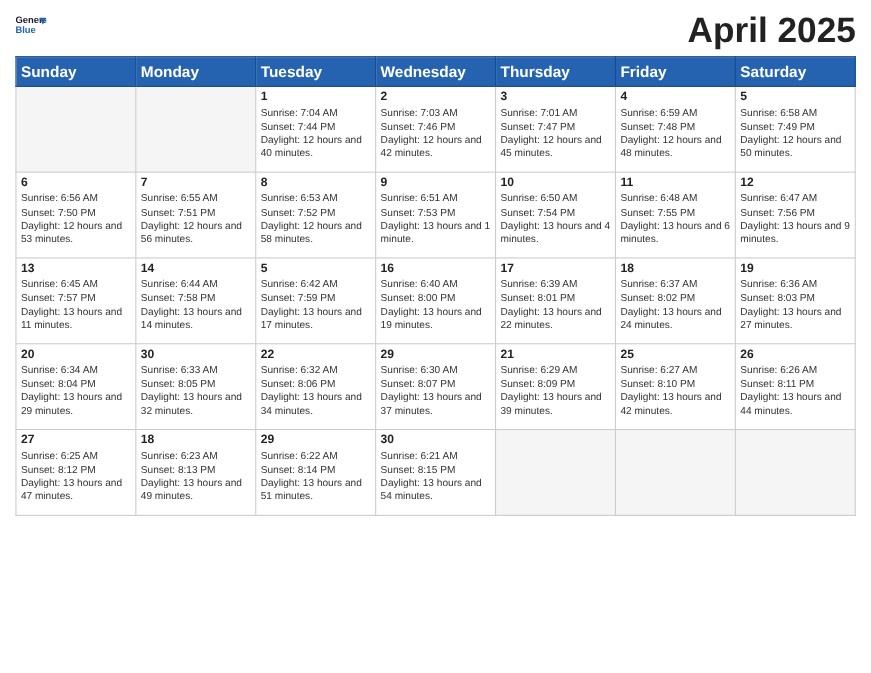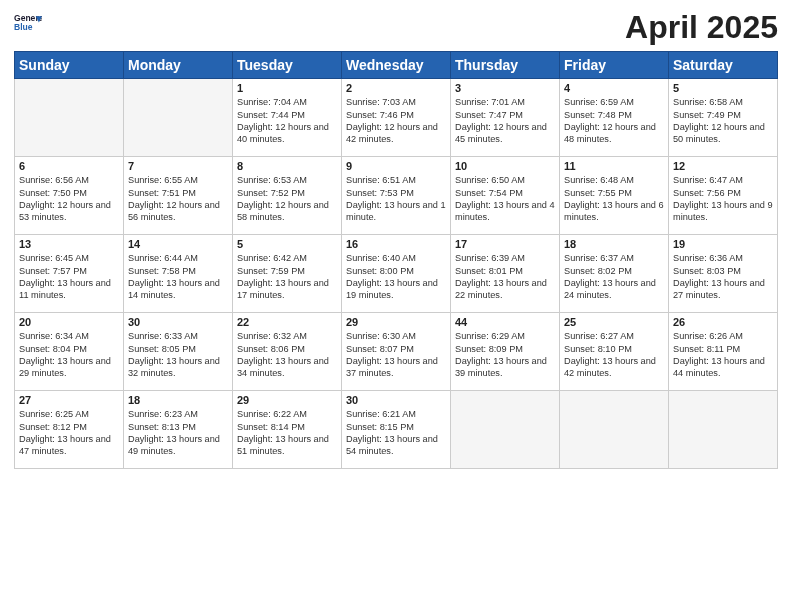--- a/index.html
+++ b/index.html
@@ -211,21 +211,21 @@
           </td>
           <td>
             <span class="day-number">22</span>
             <div class="day-detail">Sunrise: 6:32 AM<br>Sunset: 8:06 PM<br>Daylight: 13 hours and 34 minutes.</div>
           </td>
           <td>
             <span class="day-number">29</span>
             <div class="day-detail">Sunrise: 6:30 AM<br>Sunset: 8:07 PM<br>Daylight: 13 hours and 37 minutes.</div>
           </td>
           <td>
-            <span class="day-number">44</span>
+            <span class="day-number">21</span>
             <div class="day-detail">Sunrise: 6:29 AM<br>Sunset: 8:09 PM<br>Daylight: 13 hours and 39 minutes.</div>
           </td>
           <td>
             <span class="day-number">25</span>
             <div class="day-detail">Sunrise: 6:27 AM<br>Sunset: 8:10 PM<br>Daylight: 13 hours and 42 minutes.</div>
           </td>
           <td>
             <span class="day-number">26</span>
             <div class="day-detail">Sunrise: 6:26 AM<br>Sunset: 8:11 PM<br>Daylight: 13 hours and 44 minutes.</div>
           </td>

